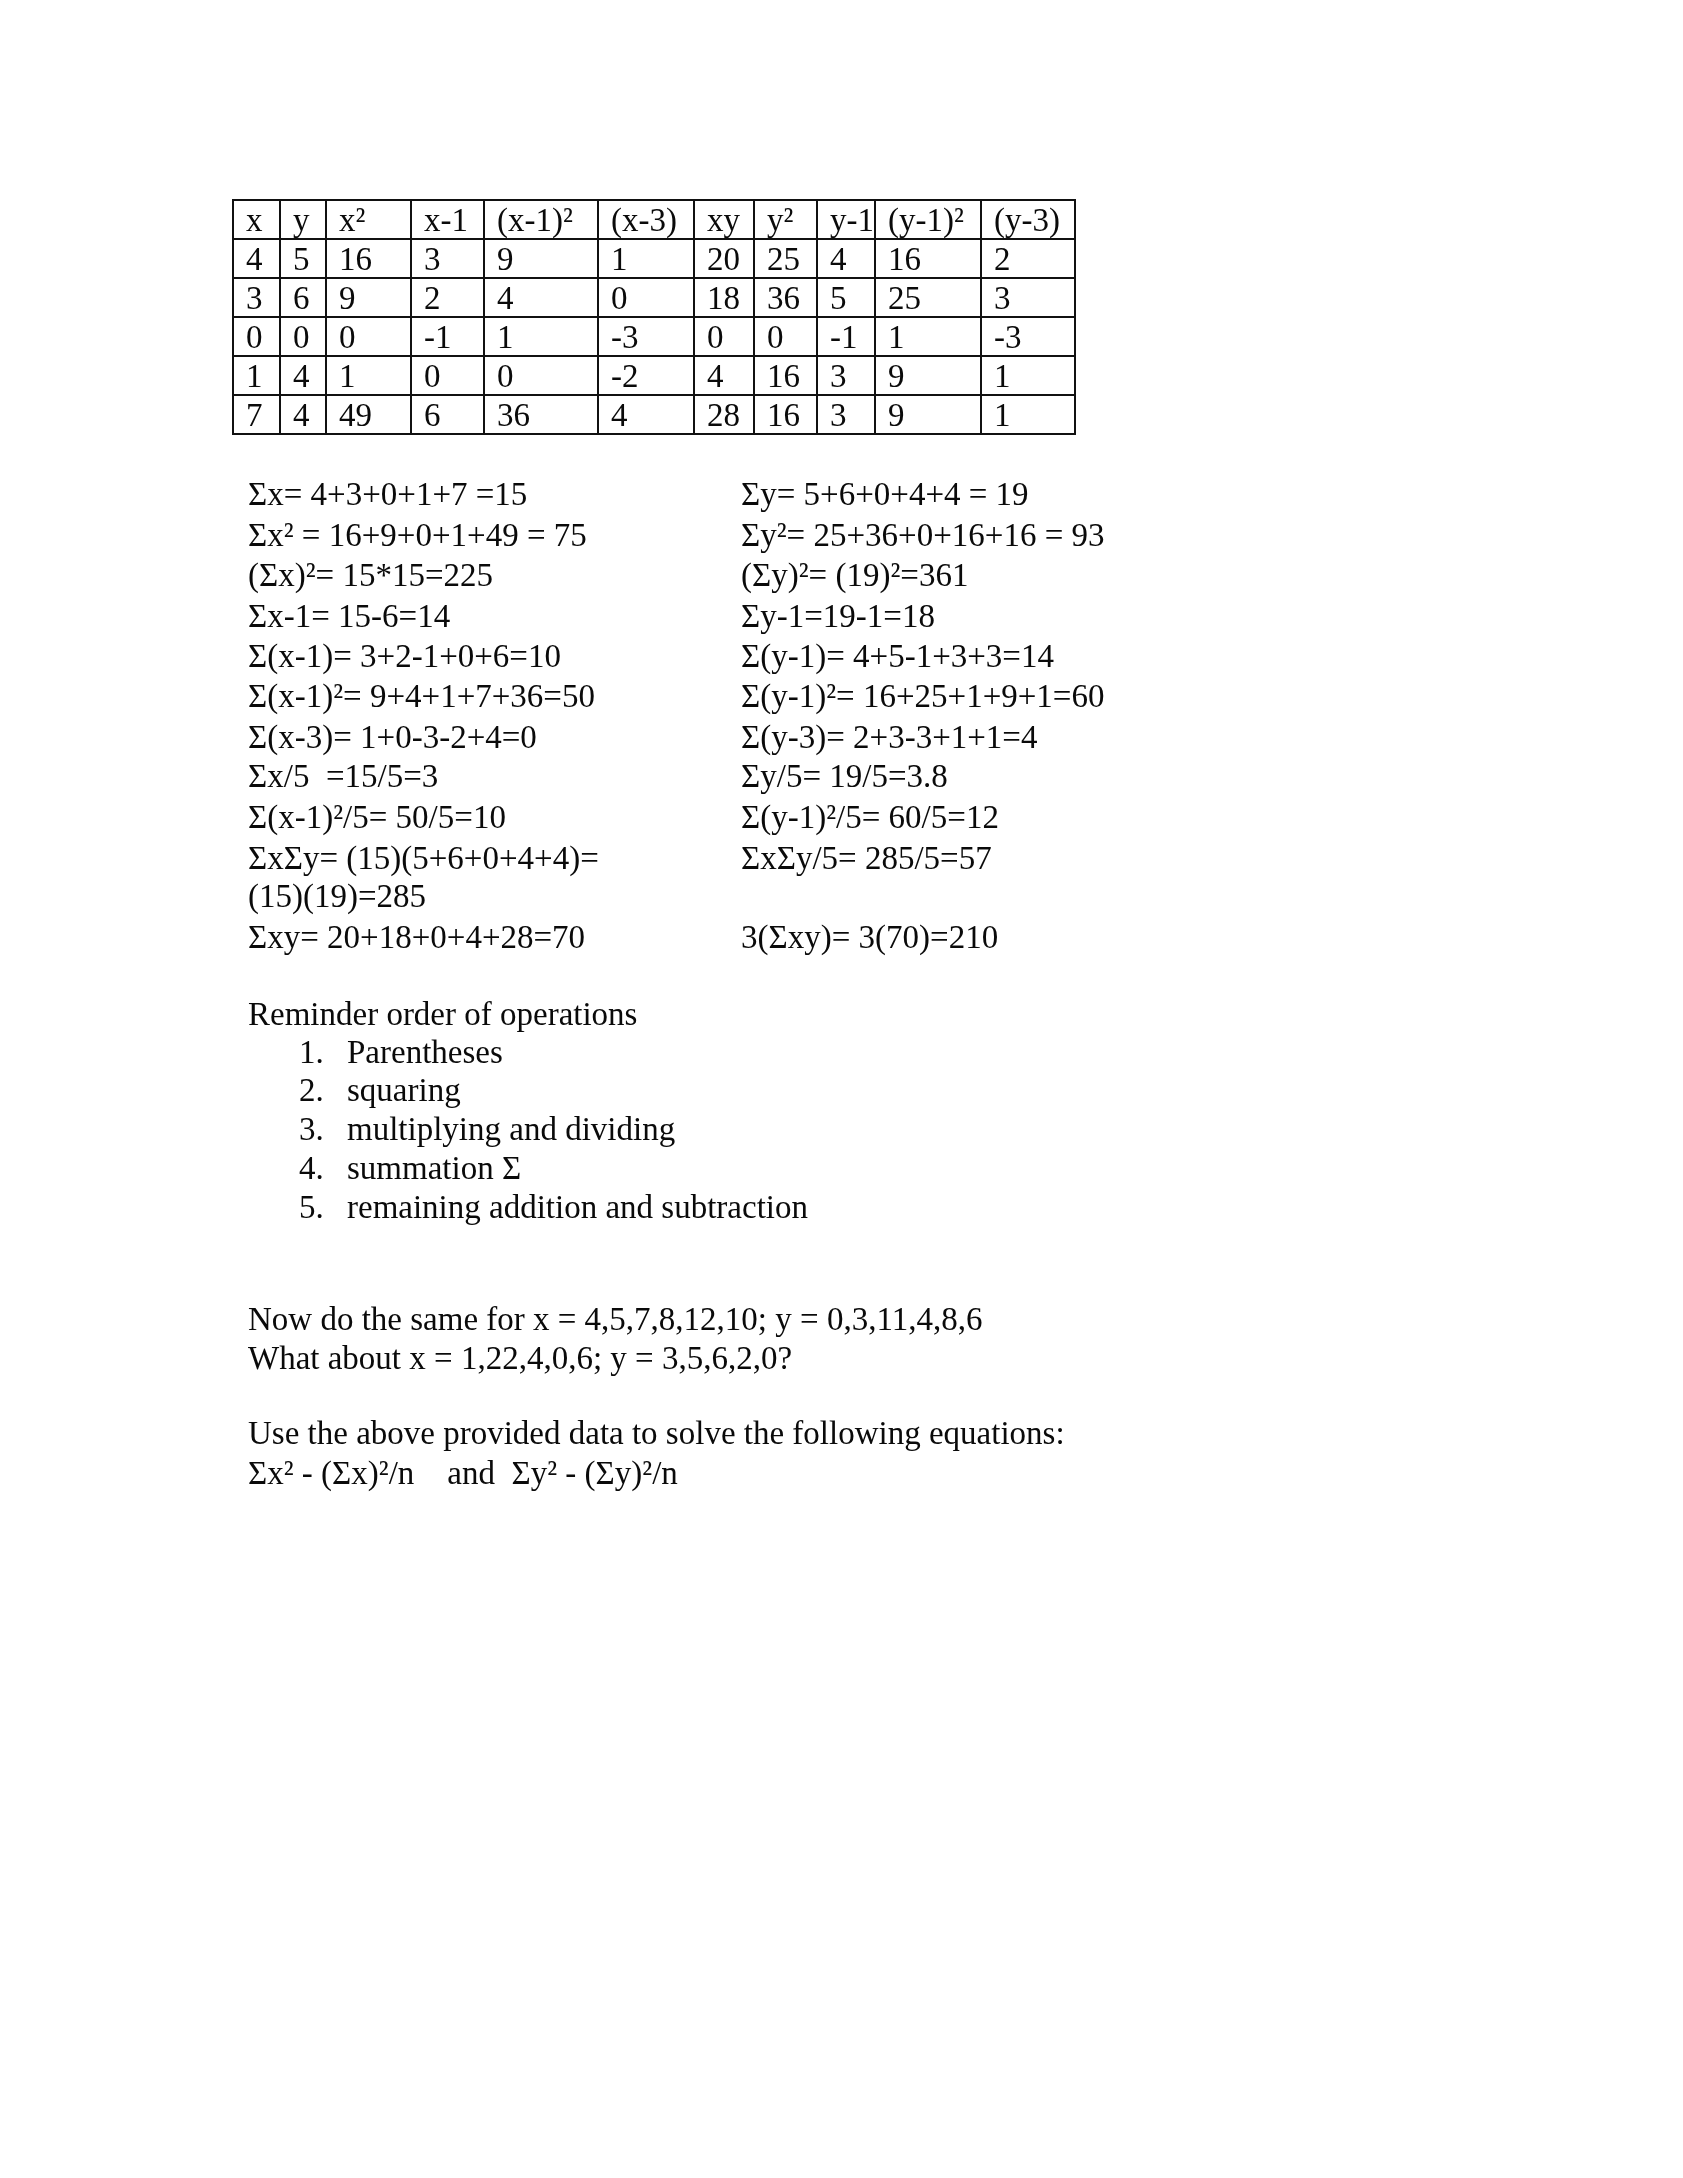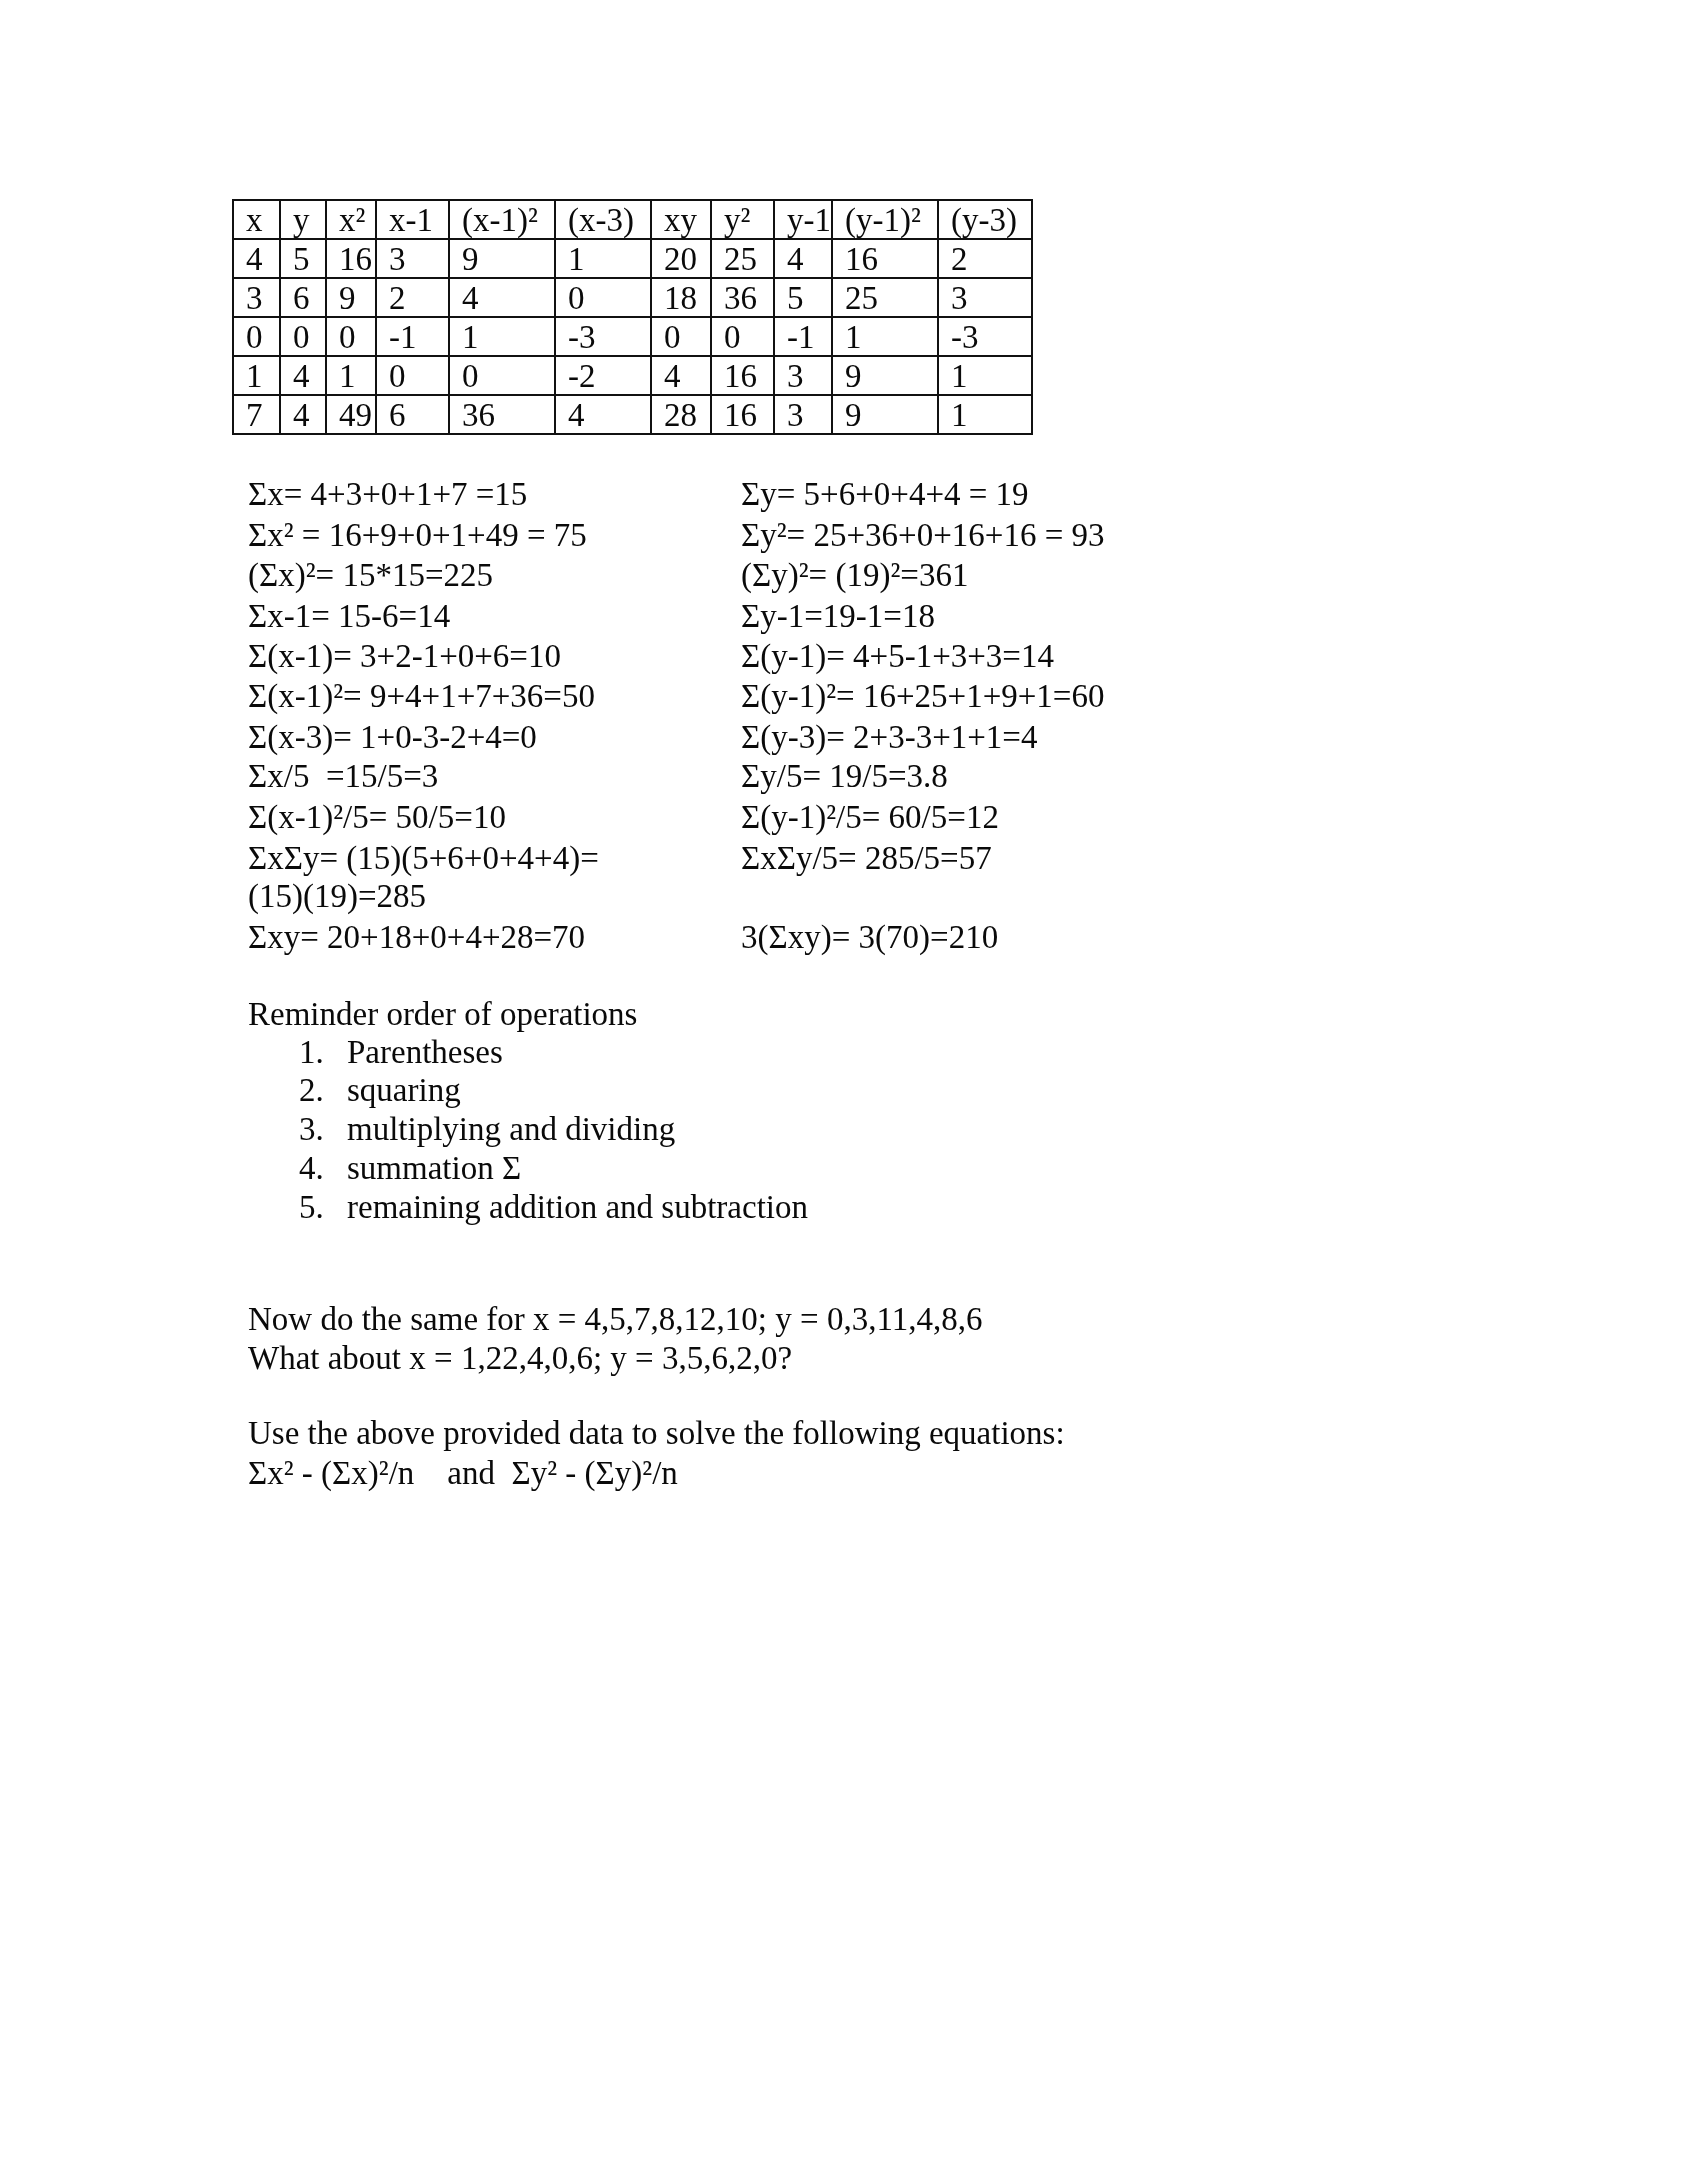--- a/index.html
+++ b/index.html
@@ -37,23 +37,23 @@
       text-align: left;
       vertical-align: middle;
       font-weight: normal;
       white-space: nowrap;
       box-sizing: border-box;
     }
     table.data-table th { height: 39px; }
     table.data-table tr { height: 39px; }
     .c0 { width: 47px; }
     .c1 { width: 46px; }
-    .c2 { width: 50px; font-family: Liberation Serif, serif; }
+    .c2 { width: 85px; font-family: Liberation Serif, serif; }
     .c3 { width: 73px; }
-    .c4 { width: 106px; }
+    .c4 { width: 114px; }
     .c5 { width: 96px; margin-left: 26px; }
     .c6 { width: 60px; }
     .c7 { width: 63px; }
     .c8 { width: 56px; }
     .c9 { width: 106px; border-radius: 10px; }
     .c10 { width: 94px; }
 
     
     .line {
       position: absolute;

